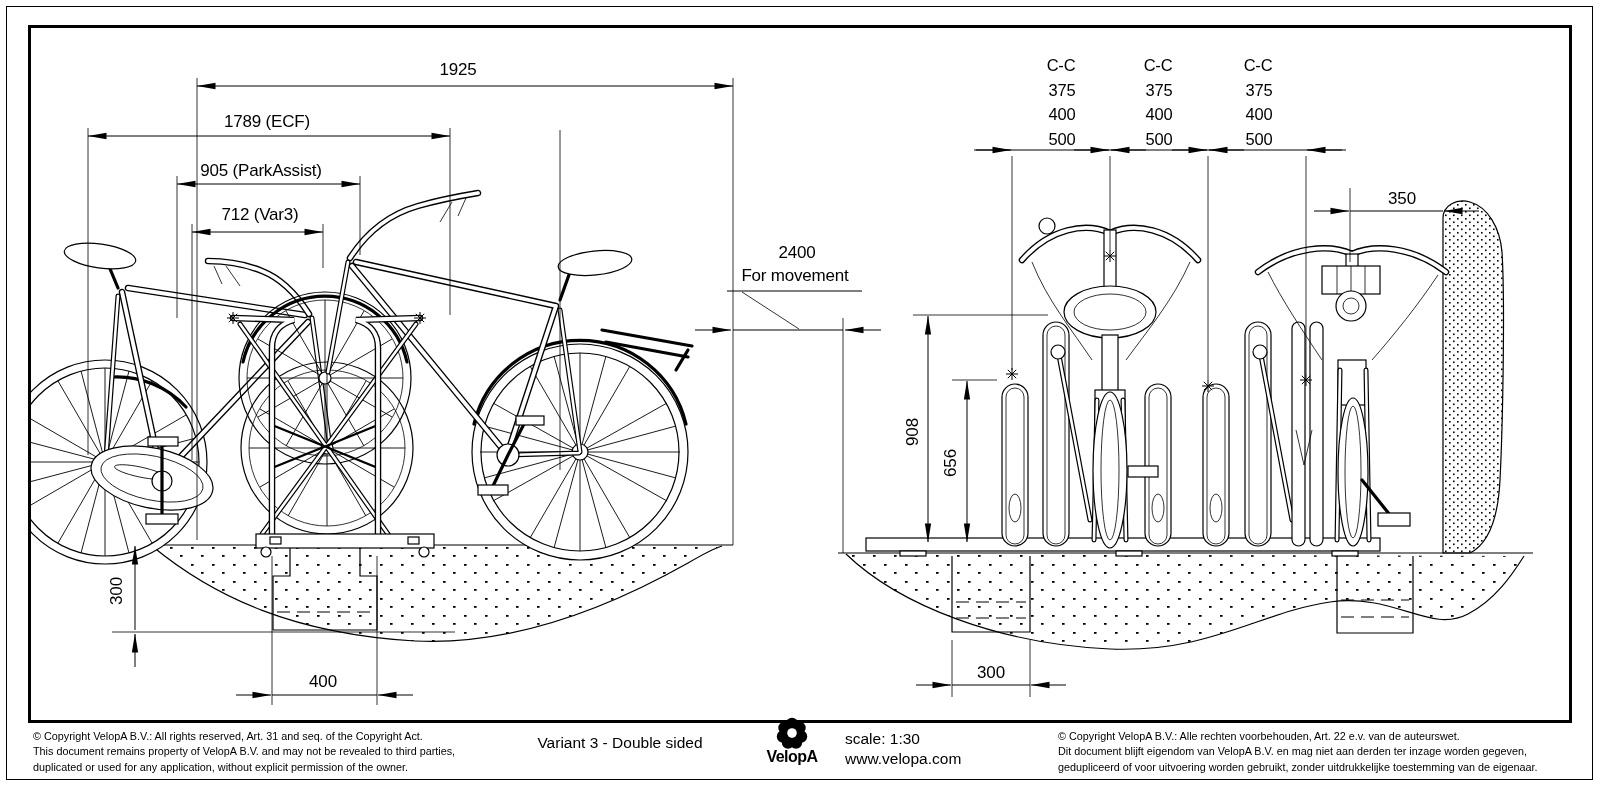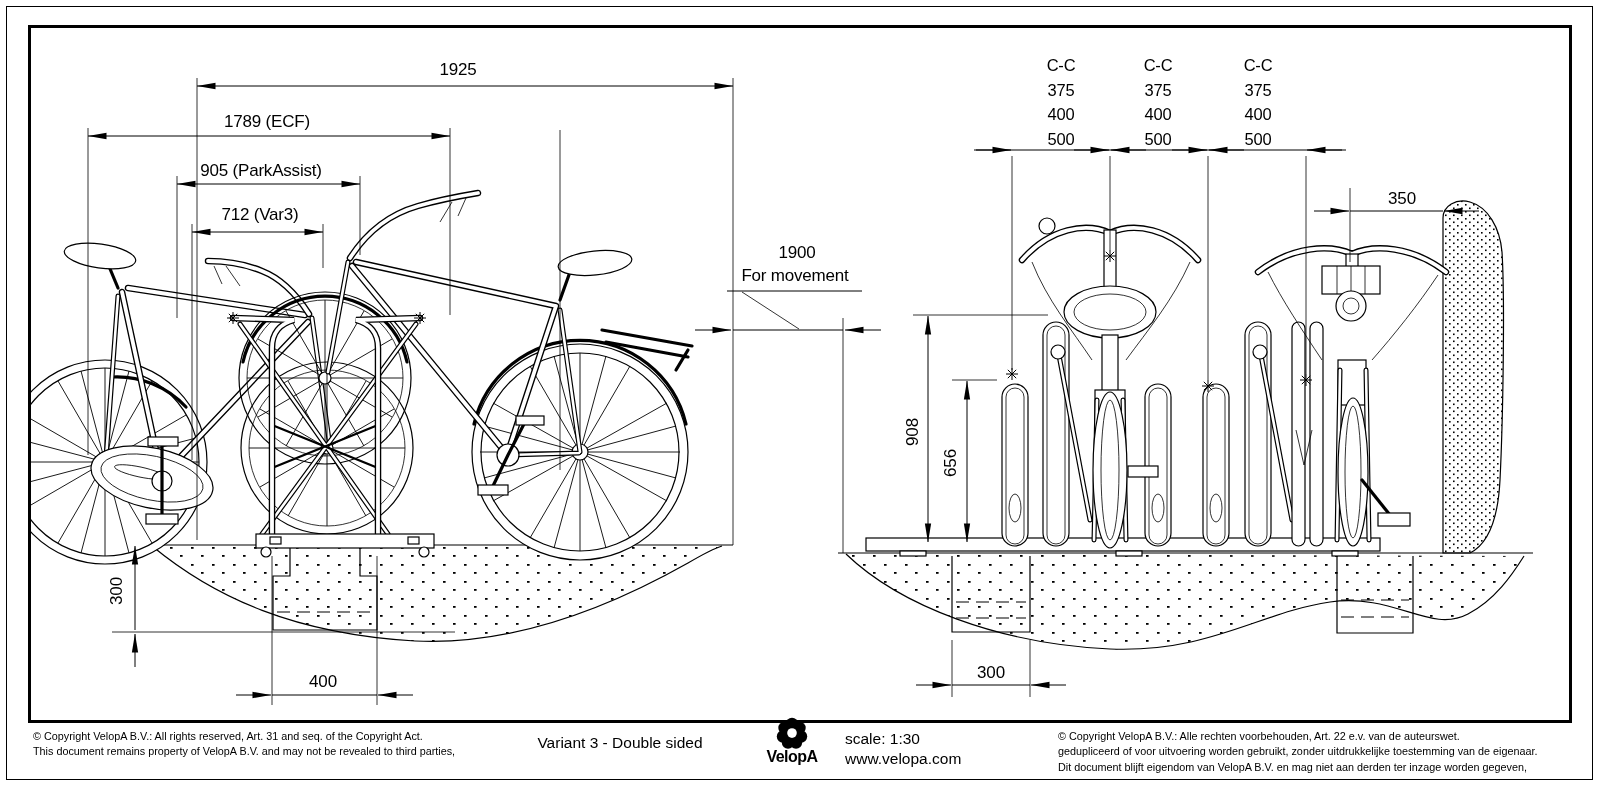--- a/index.html
+++ b/index.html
@@ -8,21 +8,21 @@
   .outer-border{position:absolute;left:6px;top:6px;width:1587px;height:774px;
        border:1px solid #000;box-sizing:border-box;}
   .frame{position:absolute;left:28px;top:25px;width:1544px;height:698px;
        border:3px solid #000;box-sizing:border-box;}
   svg.draw{position:absolute;left:0;top:0;width:1600px;height:787px;}
   .dim{position:absolute;font-size:17px;line-height:18px;white-space:nowrap;
        transform:translateX(-50%);letter-spacing:-0.2px;}
   .dimr{position:absolute;font-size:17px;line-height:18px;white-space:nowrap;
        transform:translate(-50%,-50%) rotate(-90deg);letter-spacing:-0.2px;}
   .cc-col{position:absolute;top:53px;font-size:16.5px;line-height:24.5px;
-       text-align:center;transform:translateX(-50%);letter-spacing:-0.2px;}
+       text-align:right;transform:translateX(-50%);letter-spacing:-0.2px;}
   .cc-col span{display:block;}
   .copy{position:absolute;font-size:10.8px;line-height:15.4px;white-space:nowrap;}
   .variant{position:absolute;left:620px;top:734px;font-size:15.5px;transform:translateX(-50%);white-space:nowrap;}
   .scaleblock{position:absolute;left:845px;top:729px;width:150px;text-align:left;
        font-size:15.5px;line-height:20px;}
   .brand{position:absolute;left:792px;top:748px;transform:translateX(-50%);
        font-size:16px;font-weight:bold;letter-spacing:-0.5px;text-align:right;}
   .logo{position:absolute;left:772px;top:716px;}
   
   .ln{stroke:#000;stroke-width:1.2;fill:none;}
@@ -306,21 +306,21 @@
     <path class="dimln" marker-end="url(#arr)" d="M916,685 H951"></path>
     <path class="dimln" marker-end="url(#arr)" d="M1066,685 H1031"></path>
   </g>
   </g>
 </svg>
 
 <div class="dim" style="left:458px;top:61px">1925</div>
 <div class="dim" style="left:267px;top:113px">1789 (ECF)</div>
 <div class="dim" style="left:261px;top:162px">905 (ParkAssist)</div>
 <div class="dim" style="left:260px;top:206px">712 (Var3)</div>
-<div class="dim" style="left:797px;top:244px">1900</div>
+<div class="dim" style="left:797px;top:244px">2400</div>
 <div class="dim" style="left:795px;top:267px">For movement</div>
 <div class="dimr" style="left:117px;top:591px">300</div>
 <div class="dim" style="left:323px;top:673px">400</div>
 
 <div class="cc-col" style="left:1061px">
   <span>C-C</span>
   <span>375</span>
   <span>400</span>
   <span>500</span>
 </div>
@@ -338,25 +338,26 @@
 </div>
 
 <div class="dim" style="left:1402px;top:190px">350</div>
 <div class="dimr" style="left:913px;top:432px">908</div>
 <div class="dimr" style="left:951px;top:463px">656</div>
 <div class="dim" style="left:991px;top:664px">300</div>
 
 <div class="copy" style="left:33px;top:729px">
   <div>©  Copyright VelopA B.V.: All rights reserved, Art. 31 and seq. of the Copyright Act.</div>
   <div>This document remains property of VelopA B.V. and may not be revealed to third parties,</div>
+  <div>duplicated or used for any application, without explicit permission of the owner.</div>
 </div>
 <div class="copy" style="left:1058px;top:729px">
   <div>©  Copyright VelopA B.V.: Alle rechten voorbehouden, Art. 22 e.v. van de auteurswet.</div>
+  <div>Dit document blijft eigendom van VelopA B.V. en mag niet aan derden ter inzage worden gegeven,</div>
   <div>gedupliceerd of voor uitvoering worden gebruikt, zonder uitdrukkelijke toestemming van de eigenaar.</div>
-  <div>Dit document blijft eigendom van VelopA B.V. en mag niet aan derden ter inzage worden gegeven,</div>
 </div>
 <div class="variant">Variant 3 - Double sided</div>
 
 <div class="logo">
   <svg width="40" height="34" viewBox="-20 -17 40 34">
     <g fill="#000">
       <circle cx="0" cy="-9" r="6.2"></circle>
       <circle cx="7.5" cy="-5" r="6.2"></circle>
       <circle cx="9" cy="3.5" r="6.2"></circle>
       <circle cx="4" cy="9.5" r="6.2"></circle>

